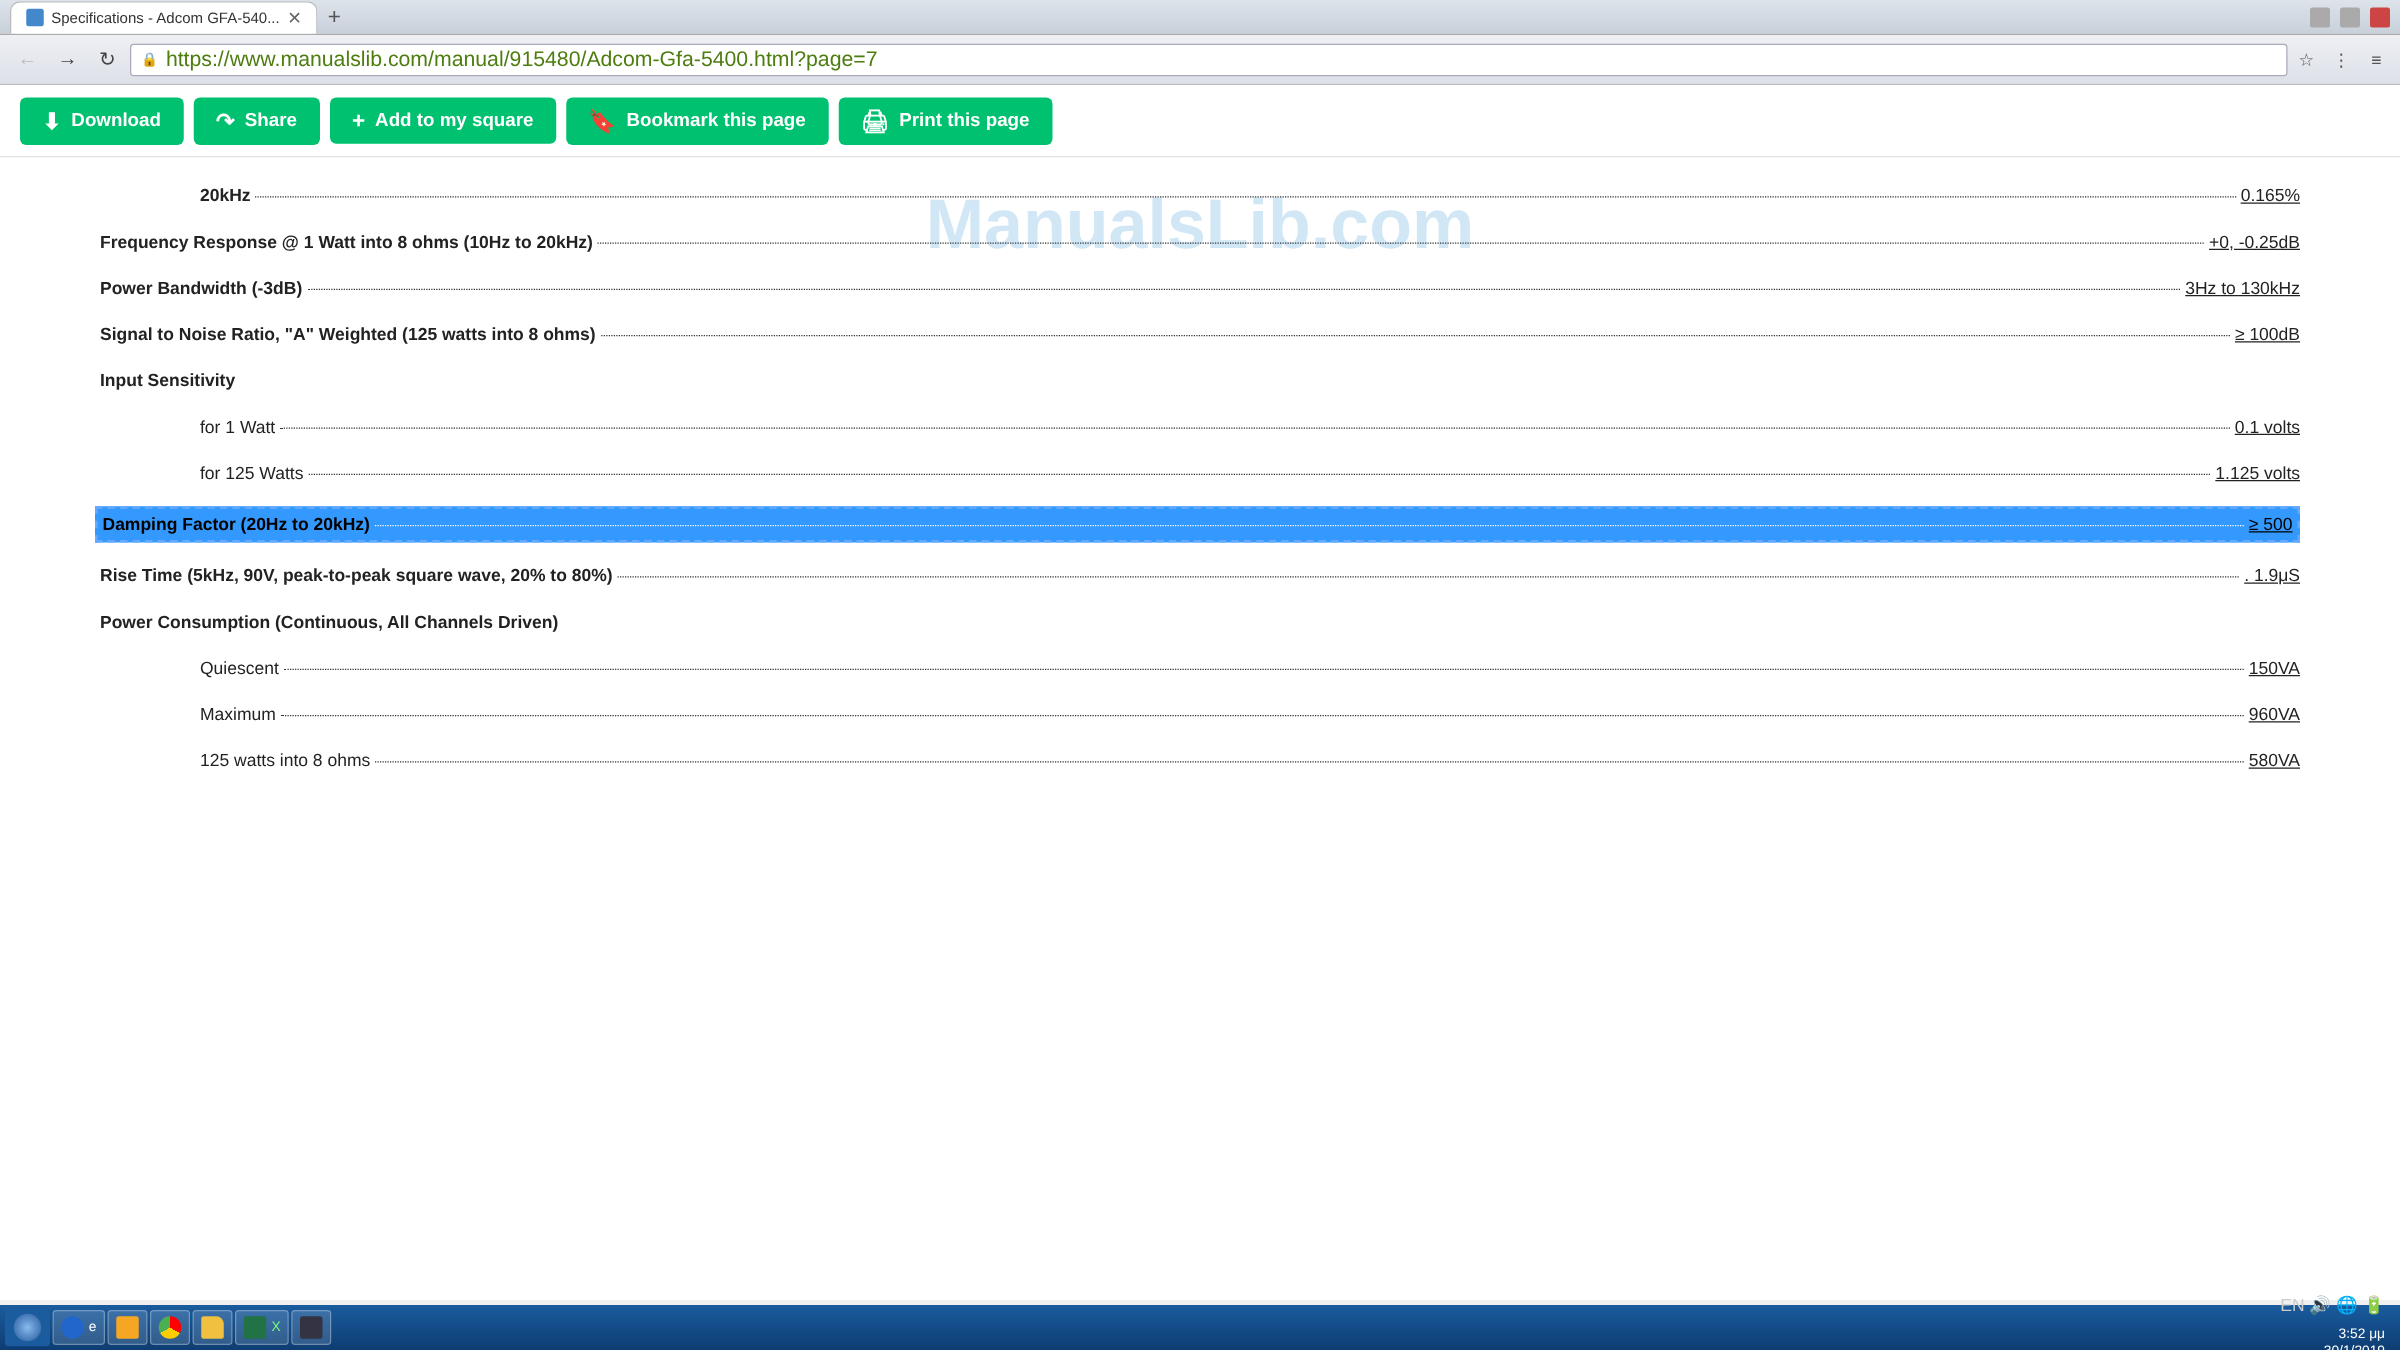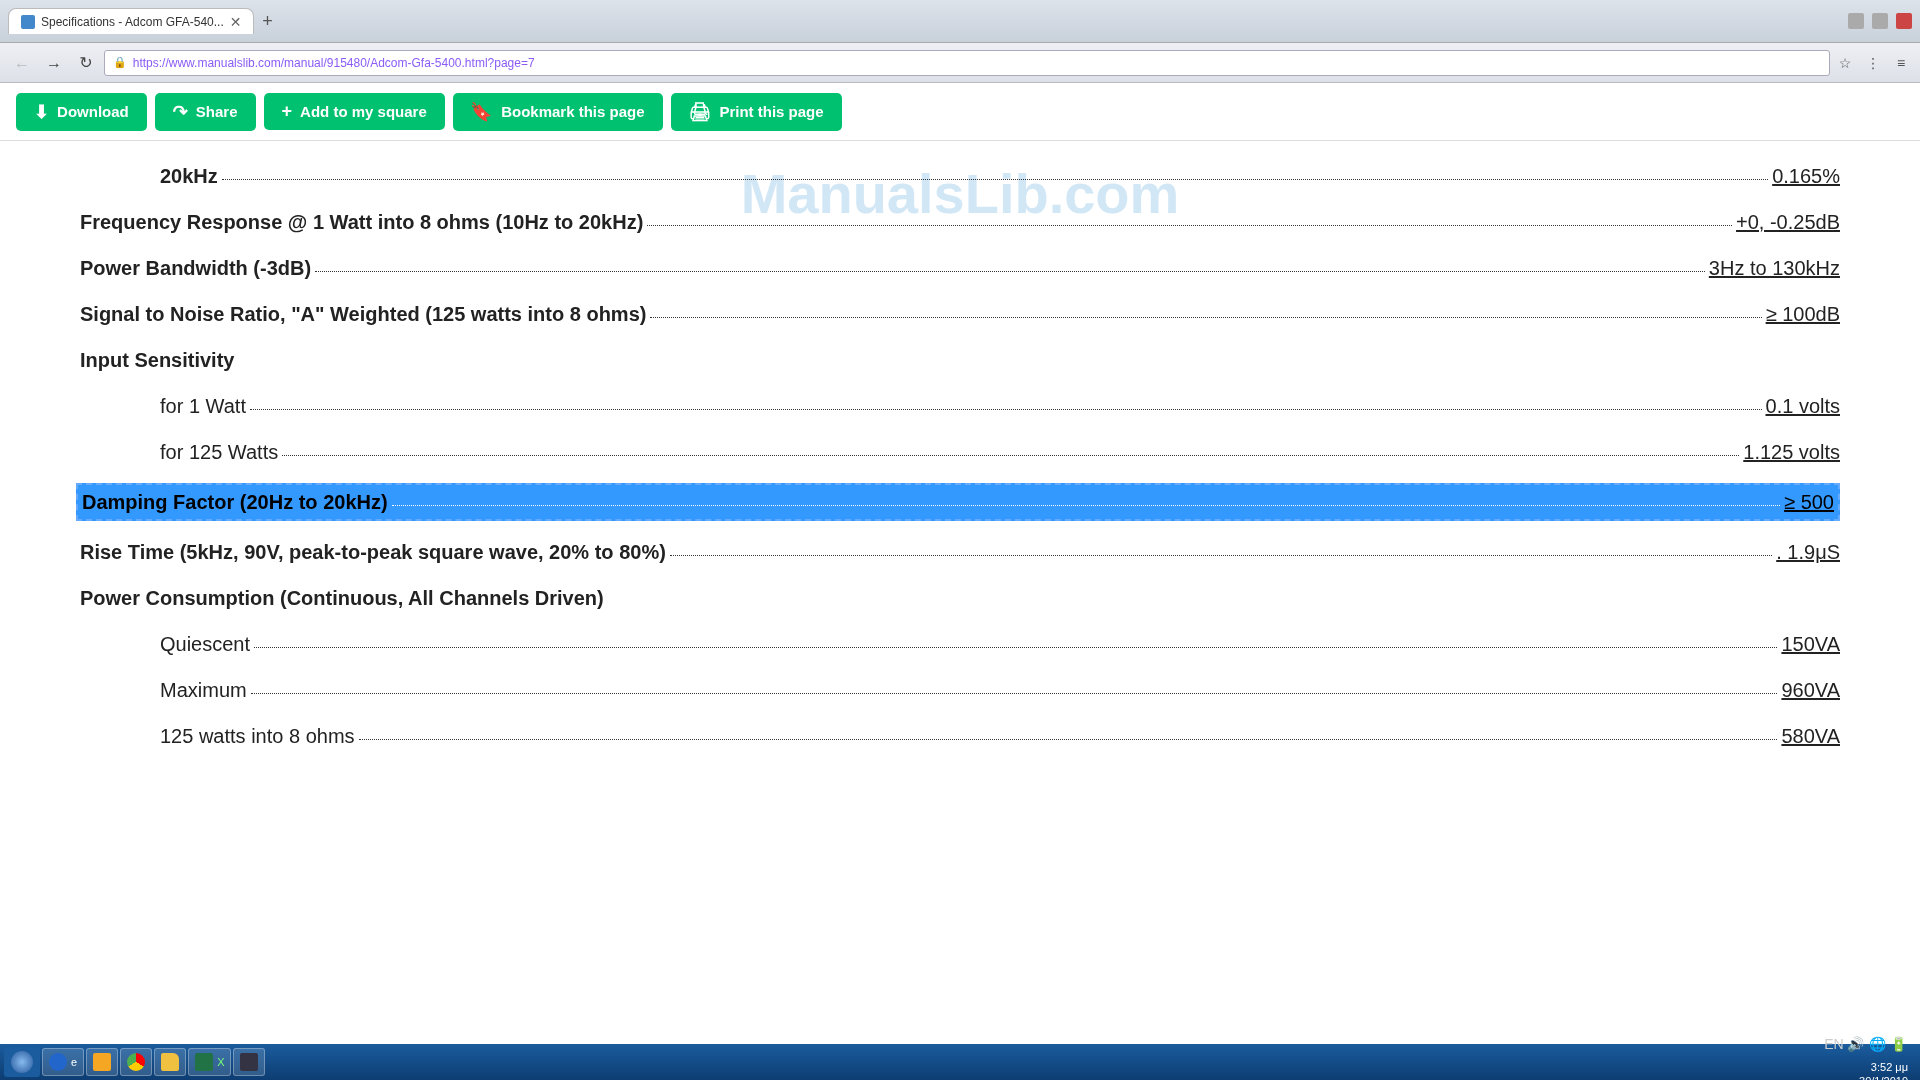--- a/index.html
+++ b/index.html
@@ -1,20 +1,20 @@
 <!DOCTYPE html>
 <html><head>
   <meta charset="utf-8">
   <style>
     * { margin: 0; padding: 0; box-sizing: border-box; }
     body { font-family: Arial, sans-serif; background: #f0f0f0; width: 1920px; height: 1080px; overflow: hidden; }
 
     
     .browser-titlebar {
-      height: 43px;
+      height: 28px;
       background: linear-gradient(to bottom, #dde3ea, #c8d0da);
       display: flex;
       align-items: center;
       padding: 0 8px;
       border-bottom: 1px solid #aaa;
     }
     .browser-tab {
       display: flex;
       align-items: center;
       background: #fff;
@@ -86,22 +86,22 @@
       color: #333;
       display: flex;
       align-items: center;
       gap: 6px;
     }
     .address-bar .lock-icon {
       color: #888;
       font-size: 11px;
     }
     .address-bar .url-text {
-      color: #8b5cf6;
-      font-size: 12px;
+      color: #4d7c0f;
+      font-size: 17px;
     }
     .nav-right-icons {
       display: flex;
       align-items: center;
       gap: 6px;
     }
     .nav-icon {
       width: 22px;
       height: 22px;
       display: flex;
@@ -171,21 +171,21 @@
 
     .spec-content {
       position: relative;
       z-index: 2;
     }
 
     .spec-line {
       display: flex;
       align-items: baseline;
       margin-bottom: 16px;
-      font-size: 20px;
+      font-size: 14px;
       color: #222;
       line-height: 1.5;
     }
     .spec-line.indented {
       padding-left: 80px;
     }
     .spec-label {
       font-weight: bold;
       white-space: nowrap;
       flex-shrink: 0;

